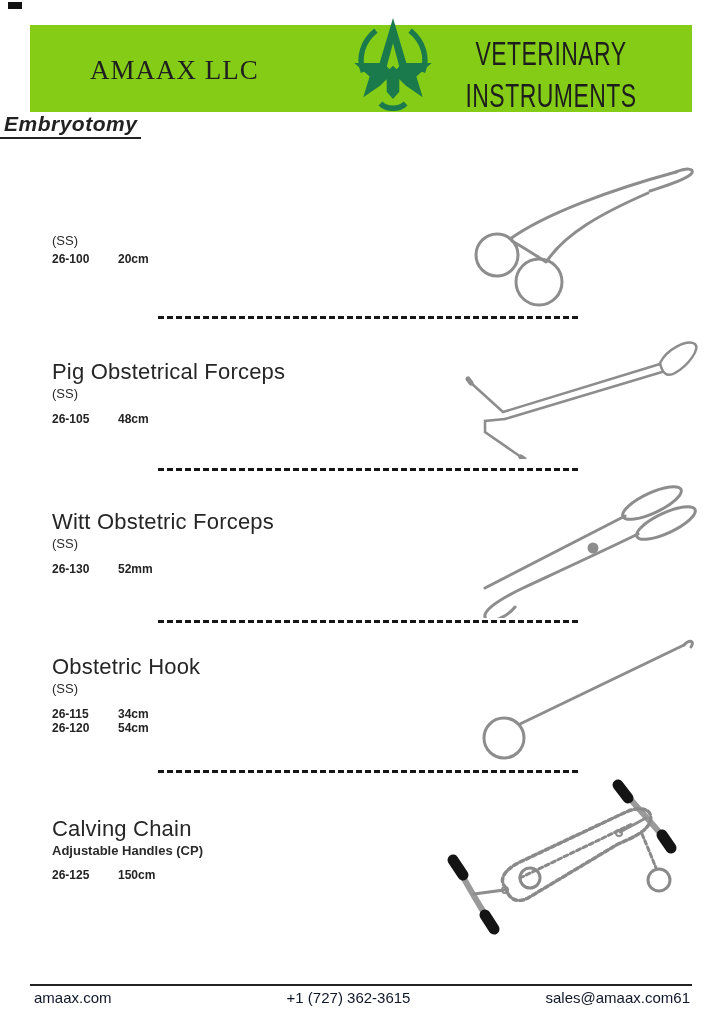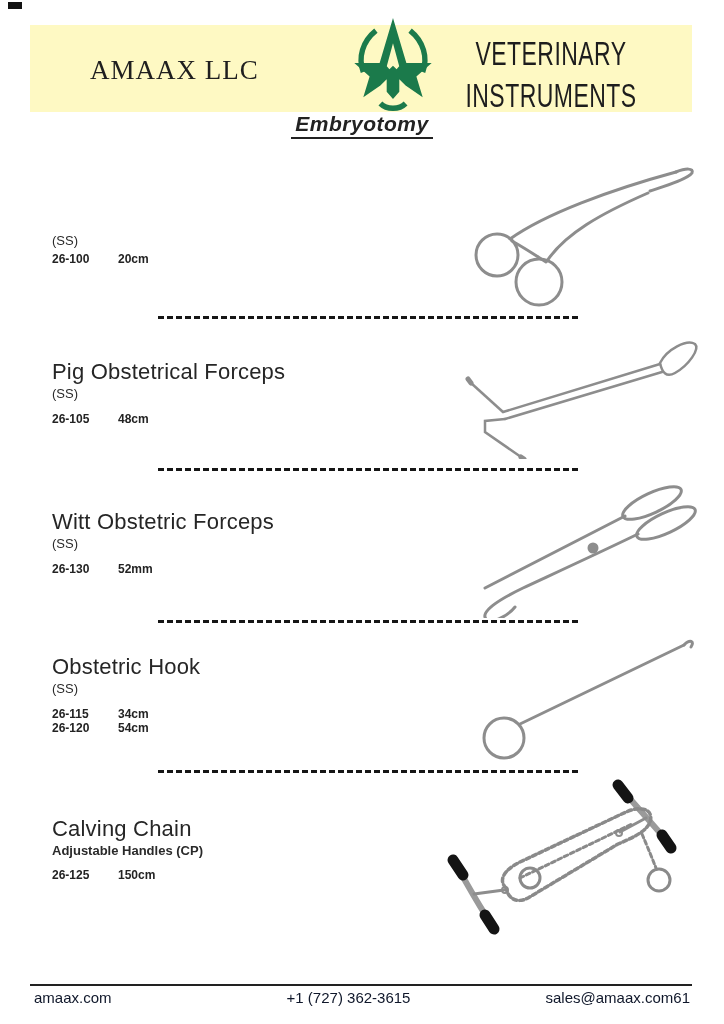--- a/index.html
+++ b/index.html
@@ -2,33 +2,33 @@
 <html><head>
 <meta charset="utf-8">
 <style>
   html,body{margin:0;padding:0;background:#ffffff;}
   .page{
     position:relative;width:724px;height:1024px;background:#ffffff;
     font-family:"Liberation Sans", sans-serif;color:#1c1c1c;overflow:hidden;
   }
   .corner-mark{position:absolute;left:8px;top:2px;width:14px;height:7px;background:#121212;}
   
-  .header-band{position:absolute;left:30px;top:25px;width:662px;height:87px;background:#fef9c3;}
+  .header-band{position:absolute;left:30px;top:25px;width:662px;height:87px;background:#84cc16;}
   .company{
     position:absolute;left:60px;top:30px;font-family:"Liberation Serif", serif;
     font-size:27px;letter-spacing:1px;color:#1f1f1f;
   }
   .logo-wrap{position:absolute;left:318px;top:-7px;width:90px;height:98px;}
   .vet-title{
     position:absolute;right:26px;top:7px;width:230px;text-align:center;
     font-size:25px;font-weight:400;color:#1d1d1d;letter-spacing:0.5px;
     transform:scale(0.92,1.3);transform-origin:center top;line-height:1.32;
   }
   .page-title{
-    position:absolute;left:0;top:112px;width:724px;text-align:center;
+    position:absolute;left:0;top:112px;width:724px;text-align:left;
   }
   .page-title span{
     display:inline-block;font-size:21px;font-style:italic;font-weight:700;
     color:#222;border-bottom:2px solid #222;padding:0 4px 1px 4px;letter-spacing:0.5px;
   }
   
   .ptitle{position:absolute;left:52px;font-size:22px;font-weight:400;color:#262626;letter-spacing:0.2px;}
   .psub{position:absolute;left:52px;font-size:13px;color:#2a2a2a;}
   .psub.bold{font-weight:700;font-size:13px;}
   .pcode{position:absolute;left:52px;font-size:12px;font-weight:700;color:#232323;}

